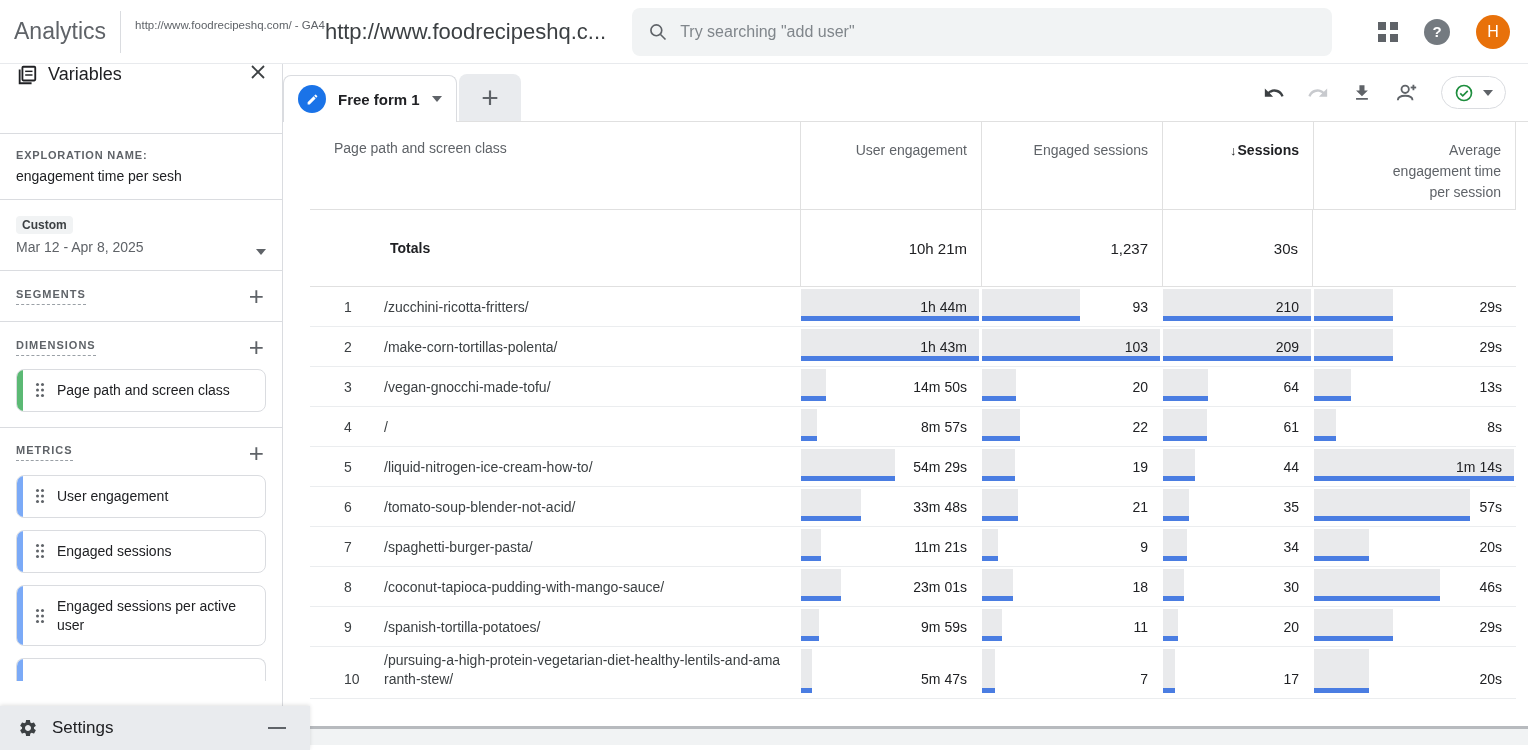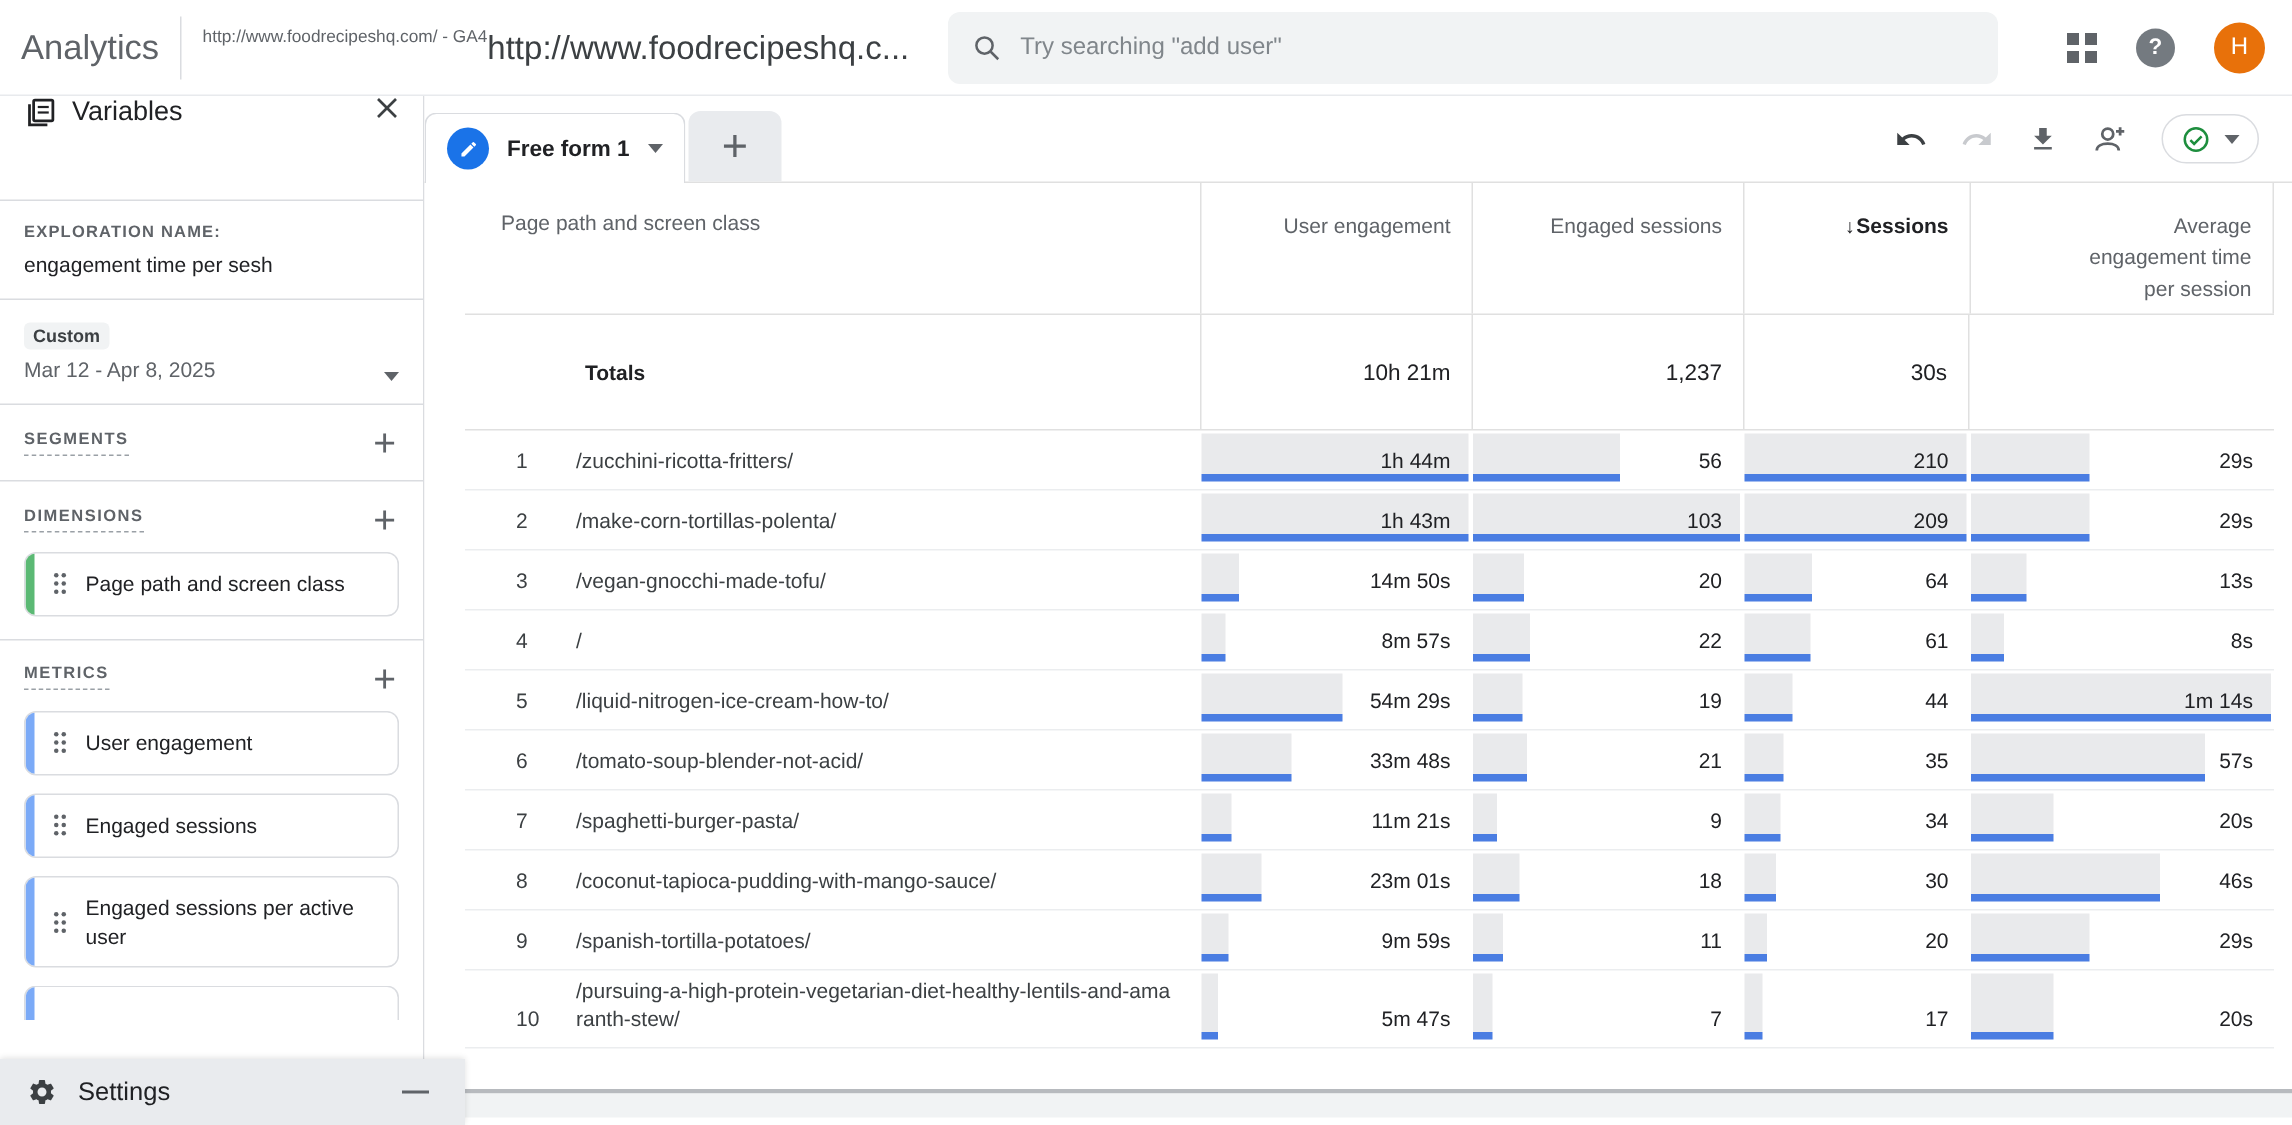--- a/index.html
+++ b/index.html
@@ -317,21 +317,21 @@
     <div class="c-path">
       <span class="rank">1</span>
       <span class="path">/zucchini-ricotta-fritters/</span>
     </div>
     <div class="m-cell">
       <div class="bar" style="width: 100%;"></div>
       <span class="m-val">1h 44m</span>
     </div>
     <div class="m-cell">
       <div class="bar" style="width: 54%;"></div>
-      <span class="m-val">56</span>
+      <span class="m-val">93</span>
     </div>
     <div class="m-cell">
       <div class="bar" style="width: 100%;"></div>
       <span class="m-val">210</span>
     </div>
     <div class="m-cell">
       <div class="bar" style="width: 39%;"></div>
       <span class="m-val">29s</span>
     </div>
   </div>

